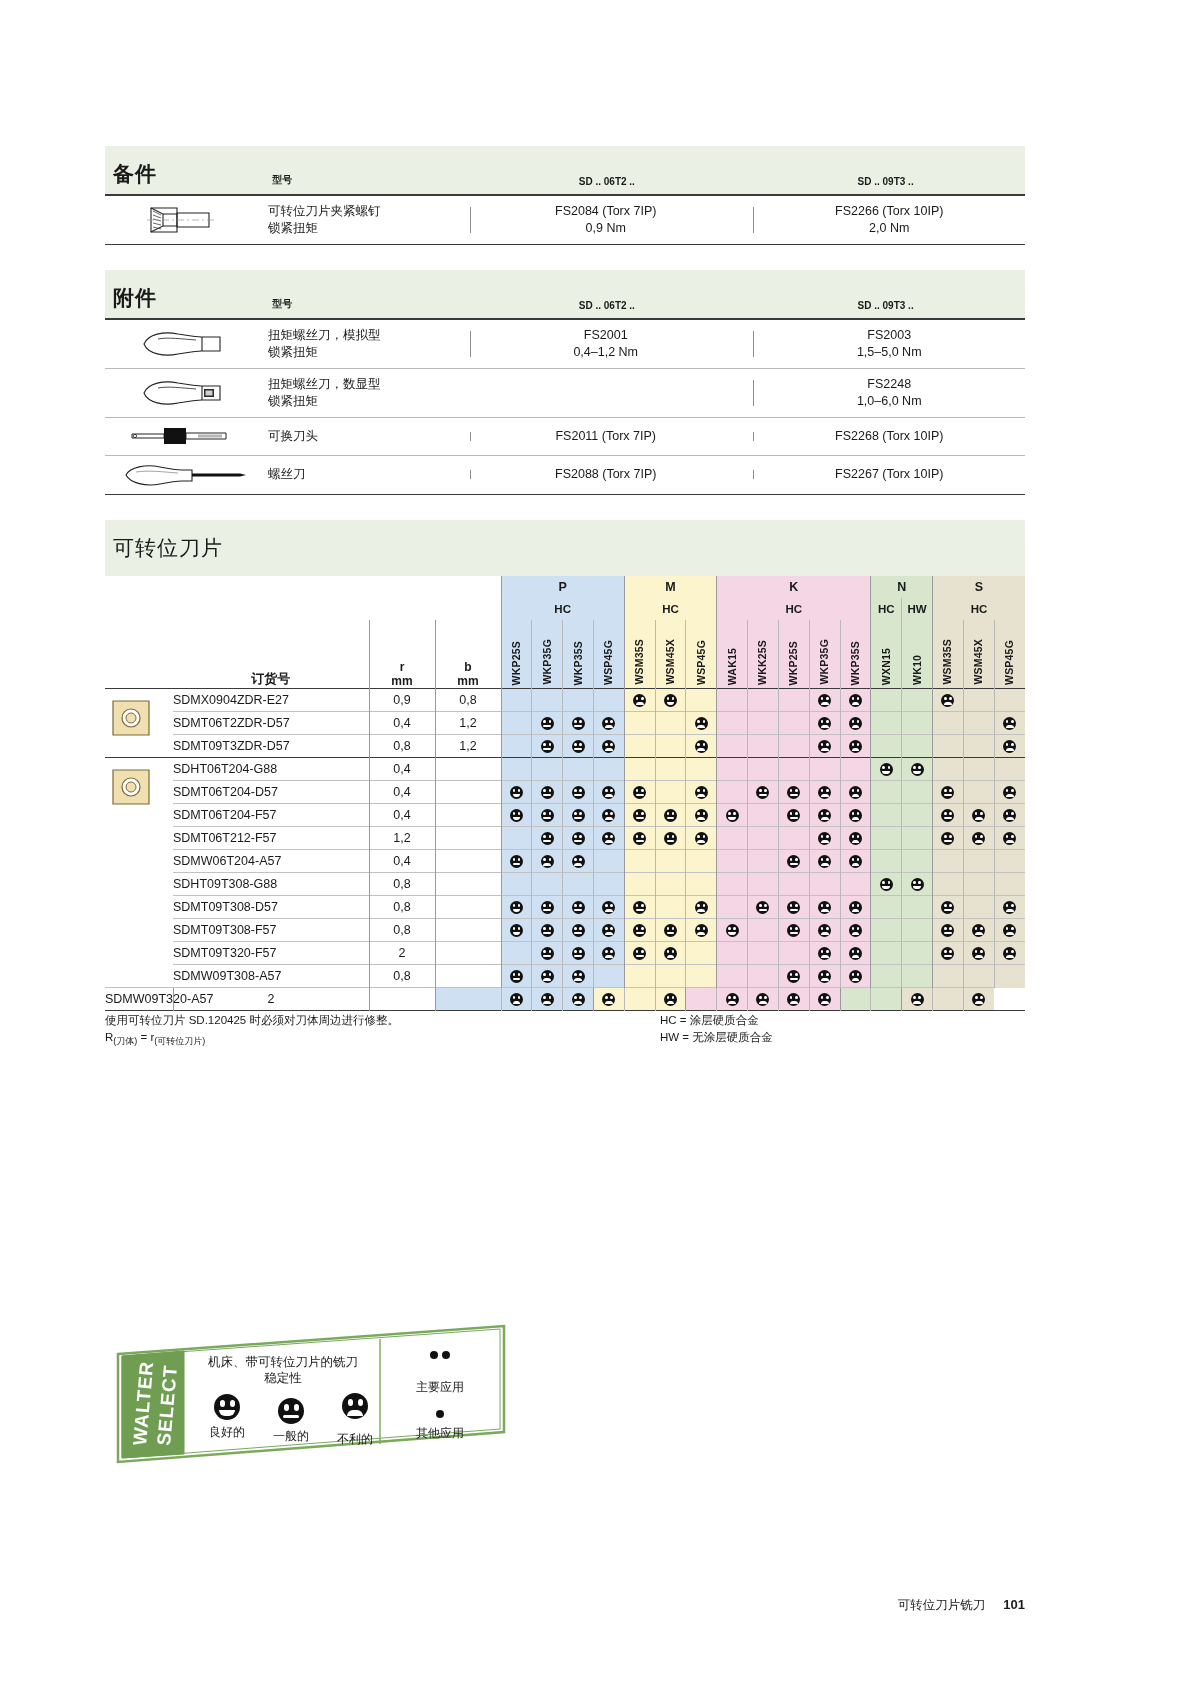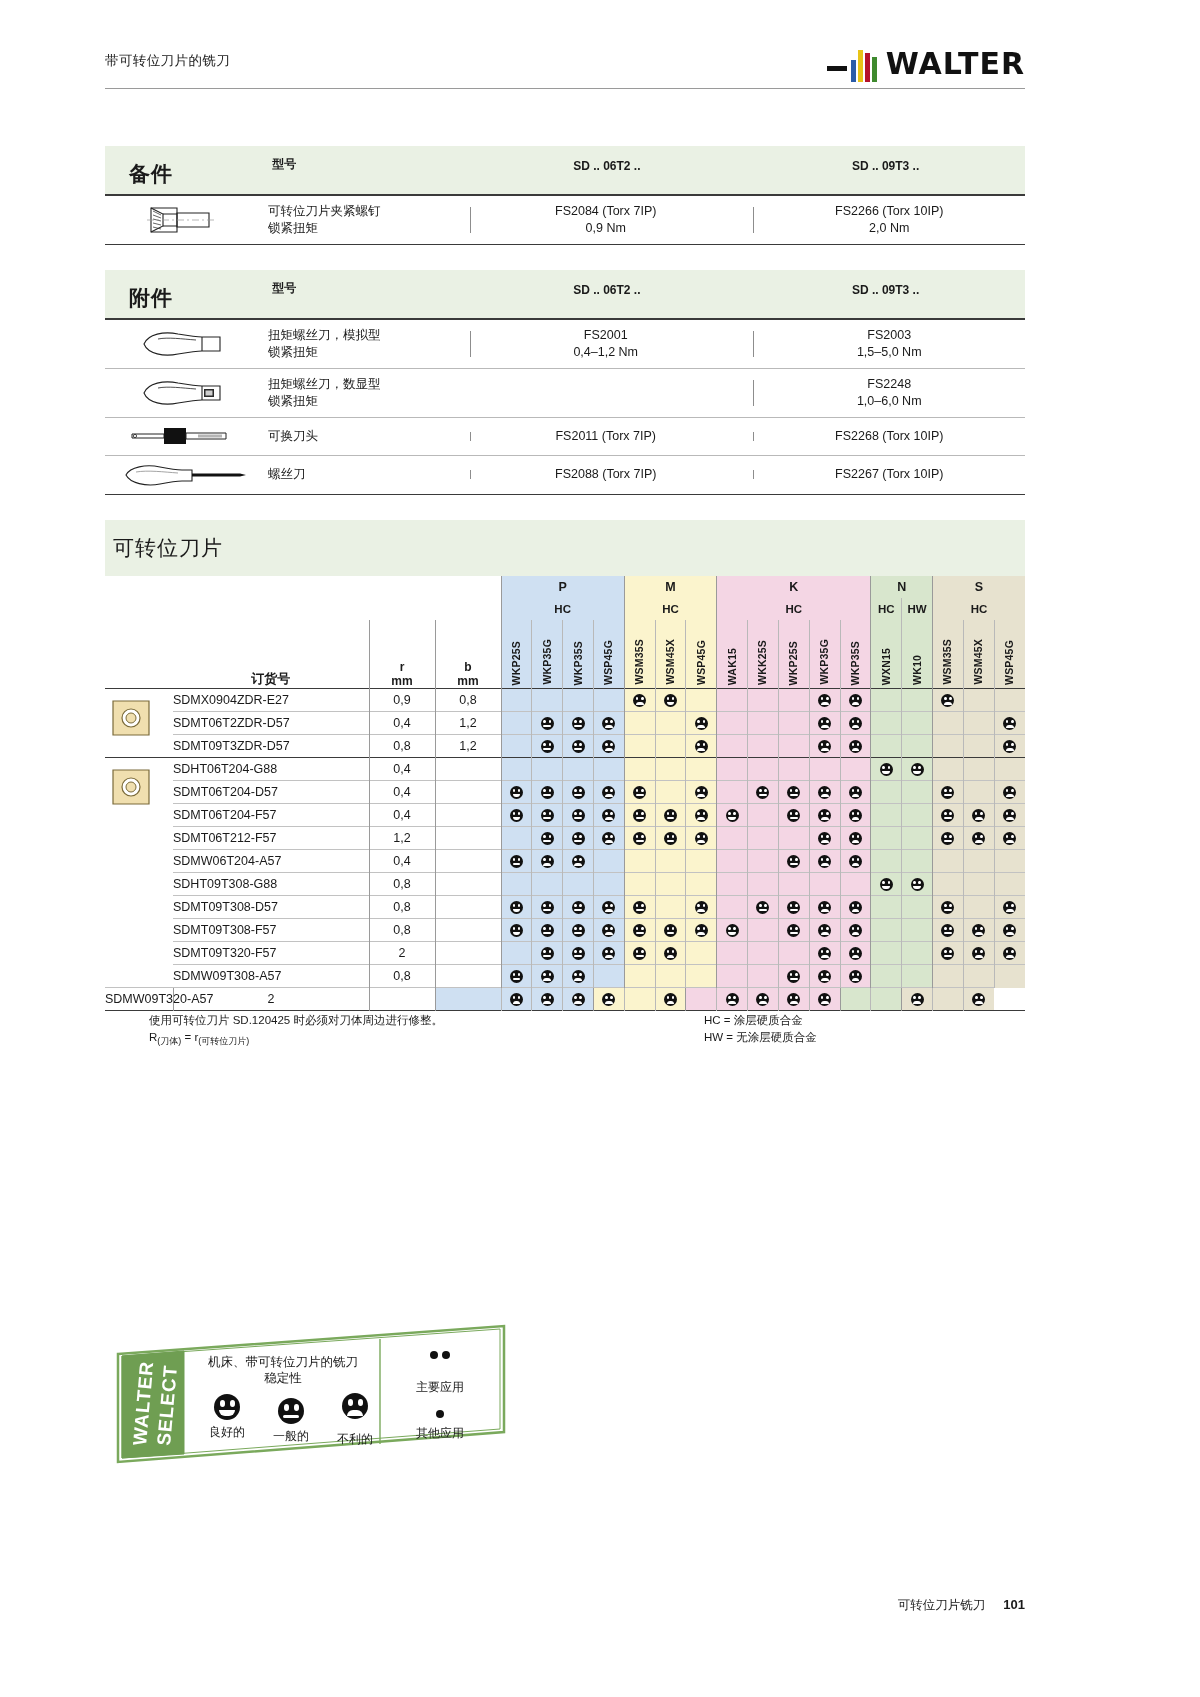--- a/index.html
+++ b/index.html
@@ -22,22 +22,22 @@
   .logo-bars i{display:block;width:5px;margin-right:2px;}
   .lb1{height:22px;background:#2b5ca8;align-self:flex-end;}
   .lb2{height:32px;background:#e8c417;}
   .lb3{height:29px;background:#b5122a;align-self:flex-end;}
   .lb4{height:25px;background:#3f8a2e;}
   .logo-text{font-family:"DejaVu Sans",sans-serif;font-weight:700;font-size:30px;letter-spacing:1px;color:#111;line-height:30px;}
 
   
   .block{position:absolute;left:105px;width:920px;}
   .blk-head{background:#eaf1e4;display:flex;align-items:flex-end;height:48px;position:relative;}
-  .blk-title{font-size:21px;font-weight:700;padding:0 0 6px 24px;width:168px;box-sizing:border-box;letter-spacing:1px;}
-  .blk-colhead{font-size:12px;font-weight:700;padding-bottom:21px;}
+  .blk-title{font-size:21px;font-weight:700;padding:0 0 6px 8px;width:168px;box-sizing:border-box;letter-spacing:1px;}
+  .blk-colhead{font-size:10px;font-weight:700;padding-bottom:7px;}
   .c-model{width:196px;}
   .c-sd1{width:280px;text-align:center;}
   .c-sd2{width:280px;text-align:center;}
   .rule-dark{height:1.6px;background:#3a3a3a;}
   .rule-lt{height:1px;background:#b9b9b9;}
 
   .row{display:flex;align-items:center;position:relative;}
   .cell-ico{width:168px;display:flex;align-items:center;justify-content:center;}
   .cell-name{width:196px;font-size:12.5px;line-height:17px;}
   .cell-v{width:280px;text-align:center;font-size:12.5px;line-height:17px;position:relative;margin-left:12px;}
@@ -76,55 +76,41 @@
   .face{display:inline-block;width:13px;height:13px;border-radius:50%;background:#111;position:relative;vertical-align:middle;}
   .face i{position:absolute;background:#fff;}
   .face .e1{width:2.6px;height:3.4px;border-radius:50%;left:2.6px;top:3px;}
   .face .e2{width:2.6px;height:3.4px;border-radius:50%;right:2.6px;top:3px;}
   .face .m{left:2.6px;right:2.6px;}
   .f-good .m{height:3px;bottom:2.2px;border-radius:0 0 7px 7px;}
   .f-mid .m{height:1.8px;bottom:3.2px;border-radius:1px;}
   .f-bad .m{height:3px;bottom:1.6px;border-radius:7px 7px 0 0;}
 
   
-  .fn{position:absolute;font-size:11.5px;line-height:17px;margin-left:44px;}
+  .fn{position:absolute;font-size:11.5px;line-height:17px;}
   .fn-sub{font-size:9px;vertical-align:sub;}
 
   
   .wsel{position:absolute;left:112px;top:1320px;width:400px;height:150px;}
   .wsel svg{position:absolute;left:0;top:0;}
   .wsel-label{position:absolute;font-size:12.5px;line-height:16px;text-align:center;}
   .wsel-green{font-family:"Liberation Sans",sans-serif;font-weight:700;fill:#ffffff;font-size:19px;letter-spacing:1px;}
 
   .dot{display:inline-block;width:8px;height:8px;border-radius:50%;background:#111;margin:0 2px;}
 
   
   .footer{position:absolute;left:105px;top:1597px;width:920px;display:flex;justify-content:flex-end;align-items:baseline;}
   .ft-txt{font-size:12.5px;margin-right:18px;}
   .ft-pg{font-size:13px;font-weight:700;}
 </style>
 </head>
 <body>
 
 <div class="page">
 
-  <div class="hdr">
-    <div class="hdr-title">带可转位刀片的铣刀</div>
-    <div class="hdr-rule"></div>
-    <div class="logo">
-      <div class="logo-dash"></div>
-      <div class="logo-bars">
-        <i class="lb1"></i>
-          <i class="lb2"></i>
-          <i class="lb3"></i>
-          <i class="lb4"></i>
-      </div>
-      <div class="logo-text">WALTER</div>
-    </div>
-  </div>
 
   <div class="block" style="top:146px;">
     <div class="blk-head">
       <div class="blk-title">备件</div>
       <div class="blk-colhead c-model">型号</div>
       <div class="blk-colhead c-sd1">SD .. 06T2 ..</div>
       <div class="blk-colhead c-sd2">SD .. 09T3 ..</div>
     </div>
     <div class="rule-dark"></div>
 

